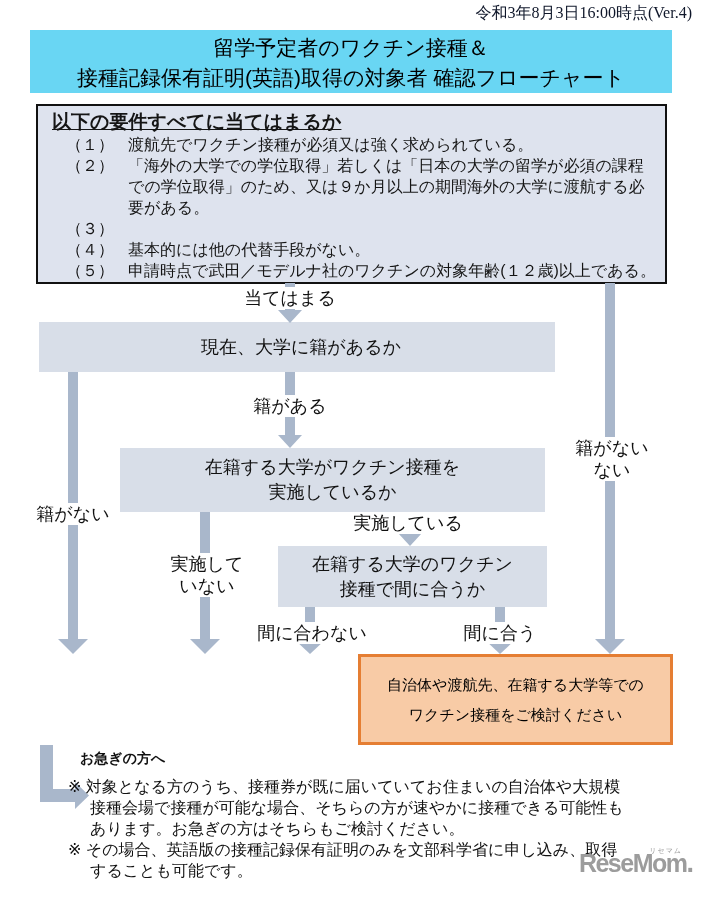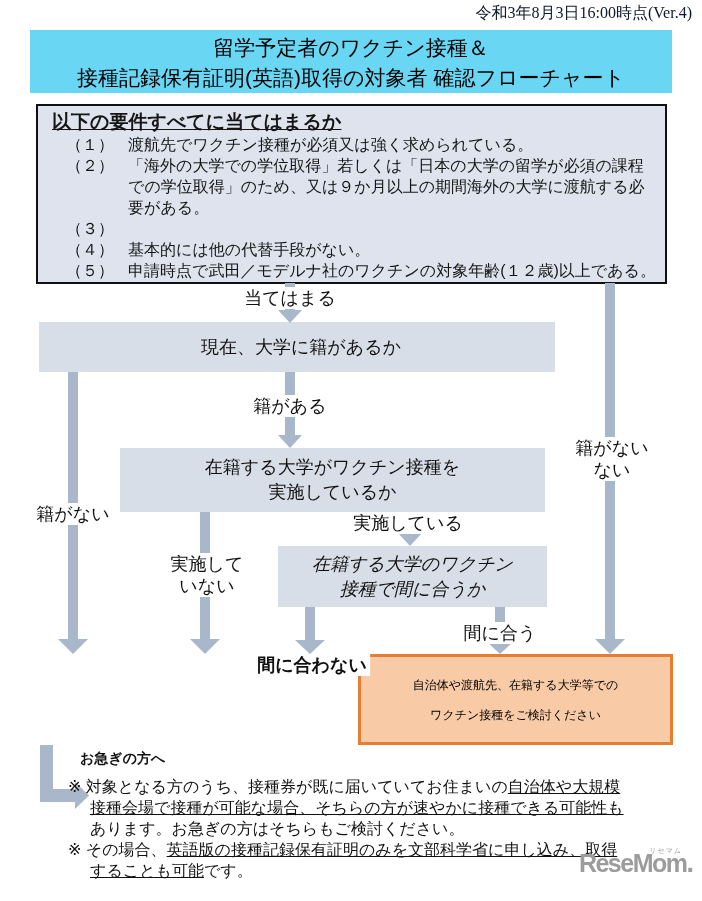--- a/index.html
+++ b/index.html
@@ -41,30 +41,30 @@
   }
   
   .result-apply{
     position:absolute;left:38px;top:654px;width:314px;height:91px;box-sizing:border-box;
     background:#58d3f5;border:4px solid #2e9fd6;display:flex;align-items:center;justify-content:center;
     font-size:24px;color:#000;
   }
   .result-other{
     position:absolute;left:358px;top:654px;width:315px;height:91px;box-sizing:border-box;
     background:#f8cba6;border:3px solid #e57e33;display:flex;flex-direction:column;
-    align-items:center;justify-content:center;text-align:center;font-size:12px;line-height:22px;color:#000;gap:8px;
+    align-items:center;justify-content:center;text-align:center;font-size:15px;line-height:22px;color:#000;gap:8px;
   }
   
   .elbow{position:absolute;background:#a9b7cb;}
   .elbow-head{position:absolute;background:#a9b7cb;clip-path:polygon(0 0,100% 50%,0 100%);}
   
   .urgent-heading{position:absolute;left:80px;top:750px;font-size:14px;font-weight:bold;color:#111;}
   .notes{position:absolute;left:68px;top:776px;width:612px;font-size:16px;line-height:21px;color:#111;}
   .note-cont{padding-left:22px;}
-  .u{text-decoration:underline;margin-top:46px;}
+  .u{margin-top:46px;}
   
   .logo{position:absolute;right:8px;top:848px;color:#9c9c9c;}
   .logo-main{font-size:25px;font-weight:bold;letter-spacing:-1.5px;}
   .logo-ruby{position:absolute;top:-2px;right:12px;font-size:7px;letter-spacing:1px;}
   .logo-dot{font-size:27px;font-weight:bold;}
 </style>
 </head>
 <body>
 
 <div id="canvas">
@@ -141,34 +141,34 @@
 
   <div class="flowbox" style="left:39px;top:322px;width:508px;height:50px;padding-left:8px;">
     <div>現在、大学に籍があるか</div>
   </div>
 
   <div class="flowbox" style="left:120px;top:448px;width:425px;height:64px;">
     <div>在籍する大学がワクチン接種を</div>
     <div>実施しているか</div>
   </div>
 
-  <div class="flowbox" style="left:278px;top:546px;width:269px;height:61px;font-style:italic;">
+  <div class="flowbox" style="left:278px;top:546px;width:269px;height:61px;">
     <div>在籍する大学のワクチン</div>
     <div>接種で間に合うか</div>
   </div>
 
   <div class="flabel" style="left:290px;top:287px;">当てはまる</div>
   <div class="flabel" style="left:290px;top:395px;">籍がある</div>
   <div class="flabel" style="left:73px;top:503px;">籍がない</div>
   <div class="flabel" style="left:207px;top:553px;">
     <div>実施して</div>
     <div>いない</div>
   </div>
   <div class="flabel" style="left:408px;top:512px;">実施している</div>
-  <div class="flabel" style="left:312px;top:654px;font-weight:bold;">間に合わない</div>
+  <div class="flabel" style="left:312px;top:622px;">間に合わない</div>
   <div class="flabel" style="left:500px;top:622px;">間に合う</div>
   <div class="flabel" style="left:612px;top:437px;">
     <div>籍がない</div>
     <div>ない</div>
   </div>
 
   <div class="result-other">
     <div>自治体や渡航先、在籍する大学等での</div>
     <div>ワクチン接種をご検討ください</div>
   </div>

